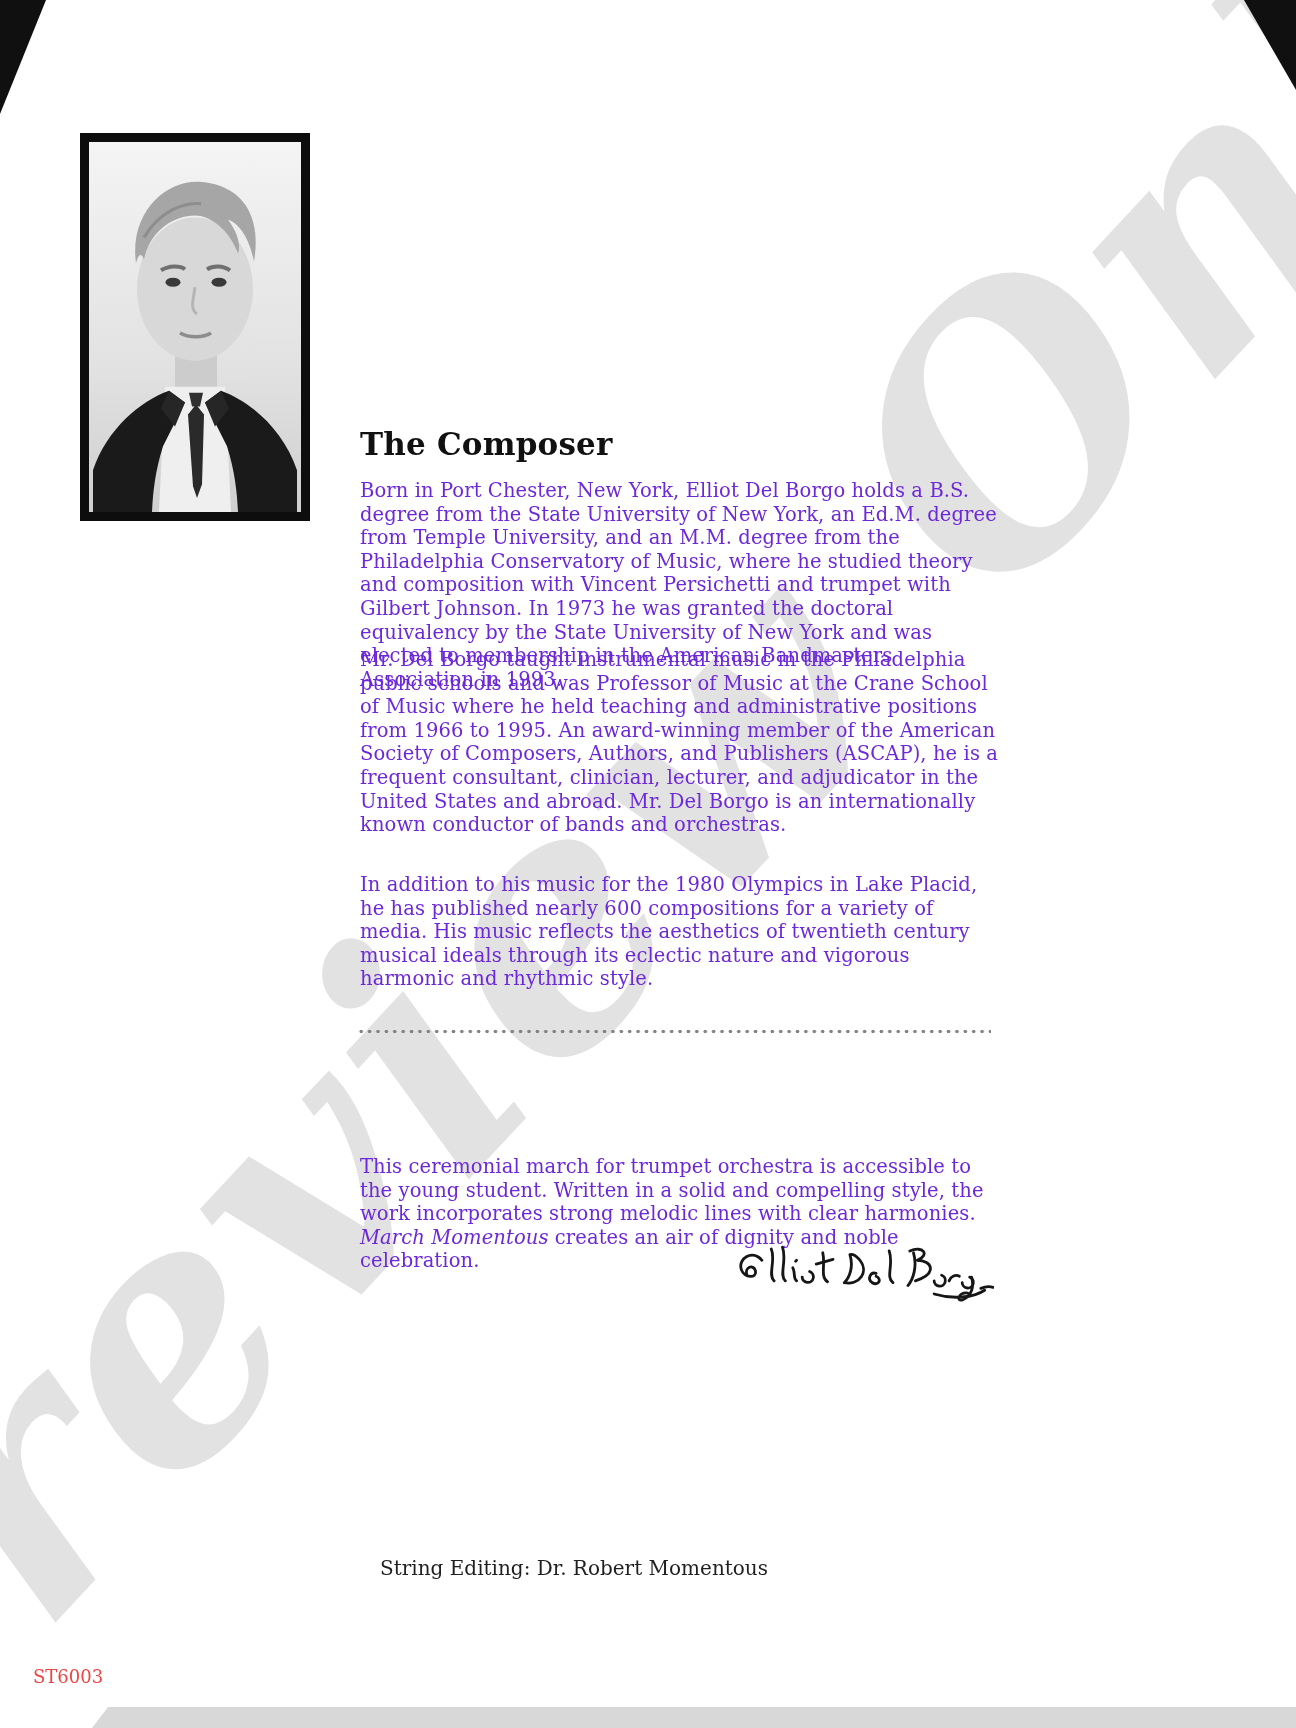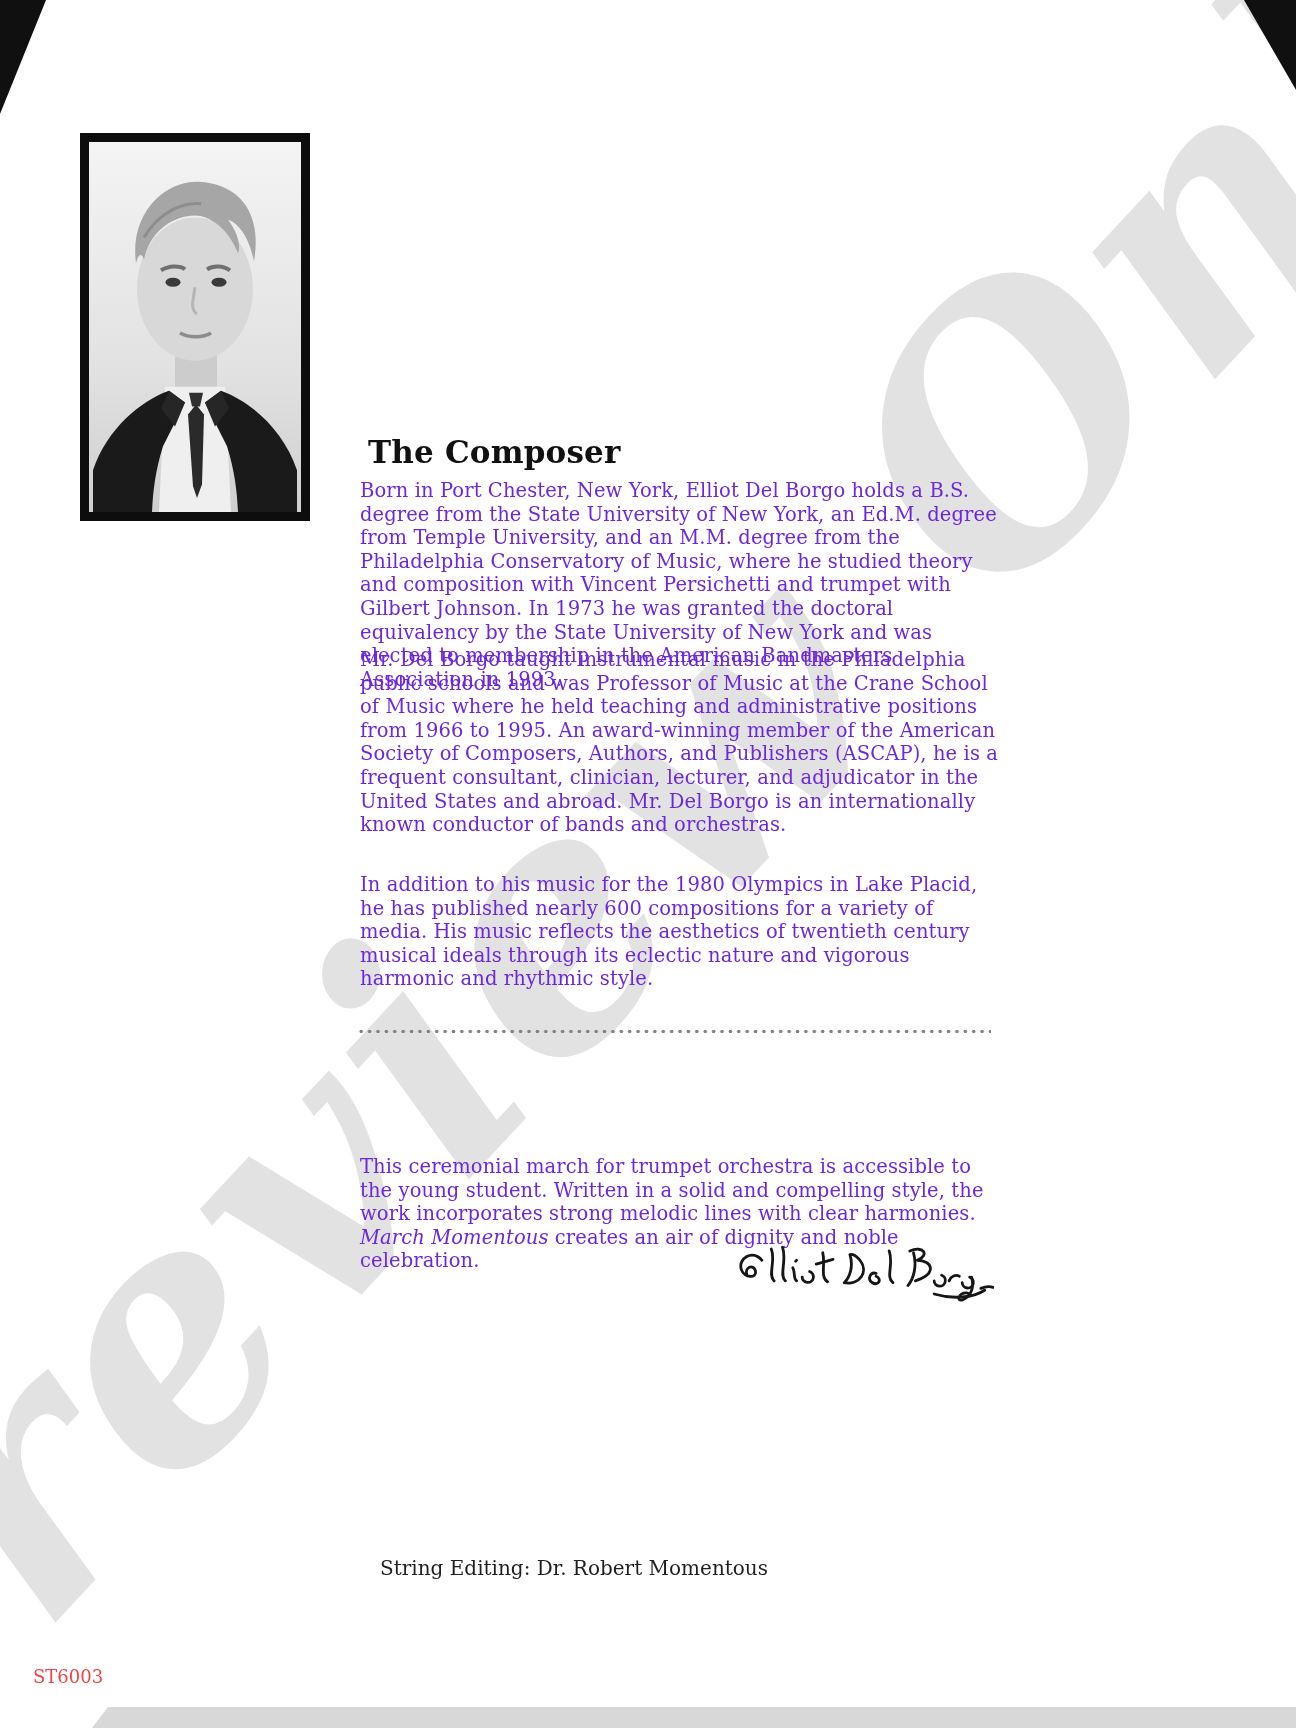--- a/index.html
+++ b/index.html
@@ -25,21 +25,21 @@
   .corner-tr { position:absolute; right:0; top:0; width:52px; height:90px;
     background:#101010; clip-path:polygon(0 0, 100% 0, 100% 100%); z-index:3; }
   .bottom-band { position:absolute; left:92px; right:0; bottom:0; height:21px;
     background:#d8d8d8; clip-path:polygon(0 100%, 16px 0, 100% 0, 100% 100%); z-index:3; }
   
   .photo-frame { position:absolute; left:80px; top:133px; width:230px; height:388px;
     background:#0d0d0d; padding:9px; box-sizing:border-box; z-index:2; }
   .photo-frame svg { display:block; width:100%; height:100%; }
   
   .heading {
-    position:absolute; left:360px; margin:8px; z-index:2;
+    position:absolute; left:360px; margin:0; z-index:2;
     font-size:31px; font-weight:bold; color:#111111; letter-spacing:0.2px;
   }
   .composer-heading   { top:426px; }
   .performance-heading{ top:1101px; }
   .body-text {
     position:absolute; left:360px; width:642px; margin:0; z-index:2;
     font-size:19.5px; line-height:23.6px; letter-spacing:0.1px; color:#6d28d9;
     text-align:left;
   }
   .p1 { top:479px; }

